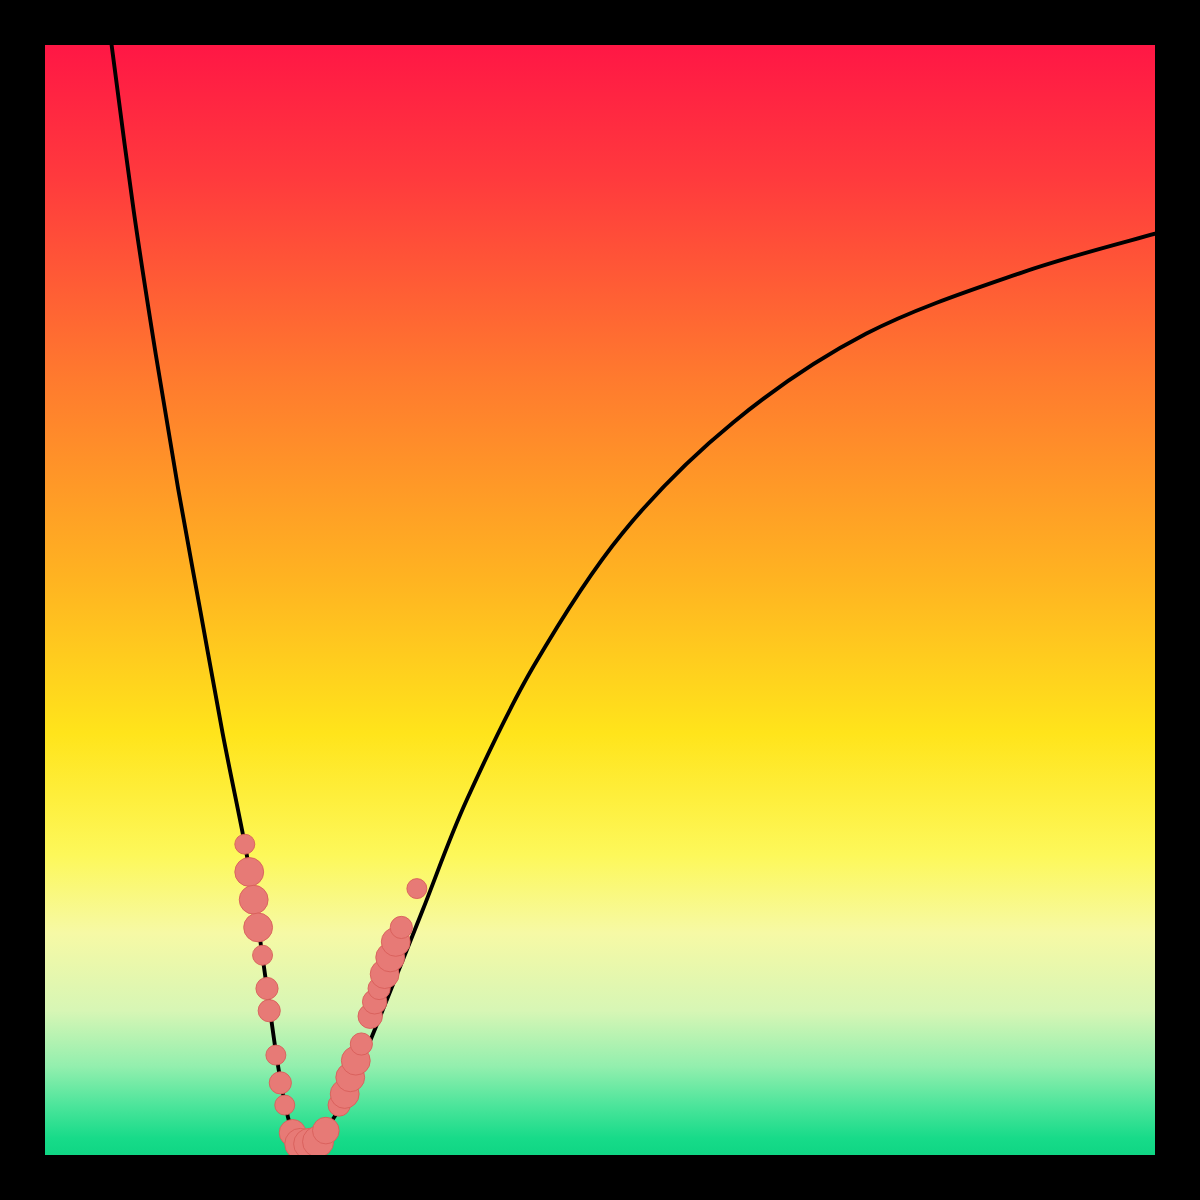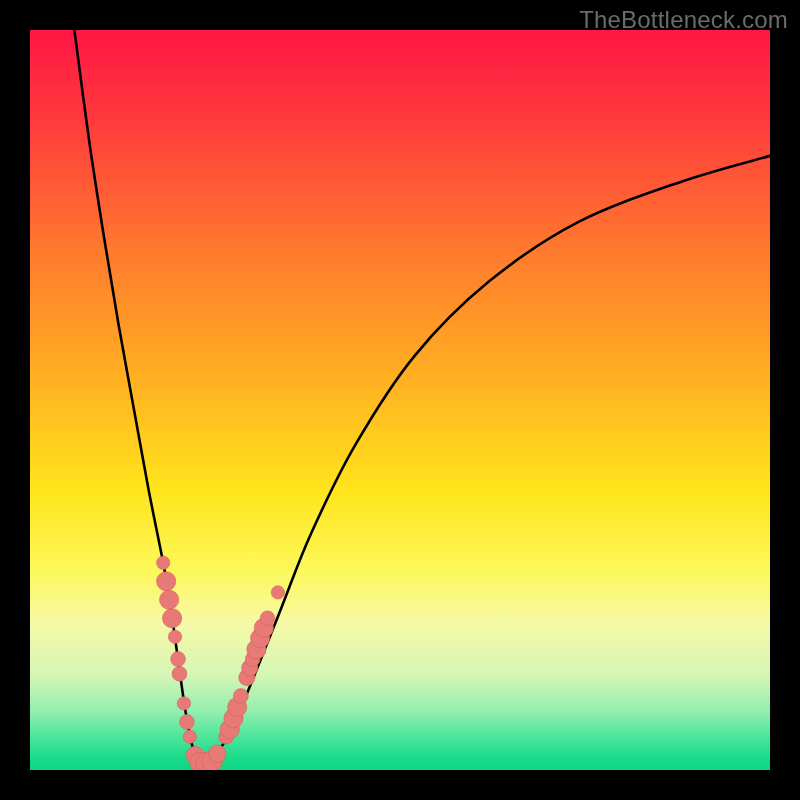--- a/index.html
+++ b/index.html
@@ -35,21 +35,20 @@
     letter-spacing: 0.2px;
     user-select: none;
   }
   svg { display: block; }
 </style>
 </head>
 <body>
 
 <div class="frame">
 
-  <div class="watermark">TheBottleneck.com</div>
 
   <div class="plot-area">
     <svg id="plot-svg" width="740" height="740" viewBox="0 0 740 740">
       <defs>
         <linearGradient id="bg-grad" x1="0" y1="0" x2="0" y2="1">
             <stop offset="0%" stop-color="#ff1745"></stop>
             <stop offset="12%" stop-color="#ff3a3d"></stop>
             <stop offset="30%" stop-color="#ff7a2e"></stop>
             <stop offset="48%" stop-color="#ffb321"></stop>
             <stop offset="62%" stop-color="#ffe41b"></stop>

